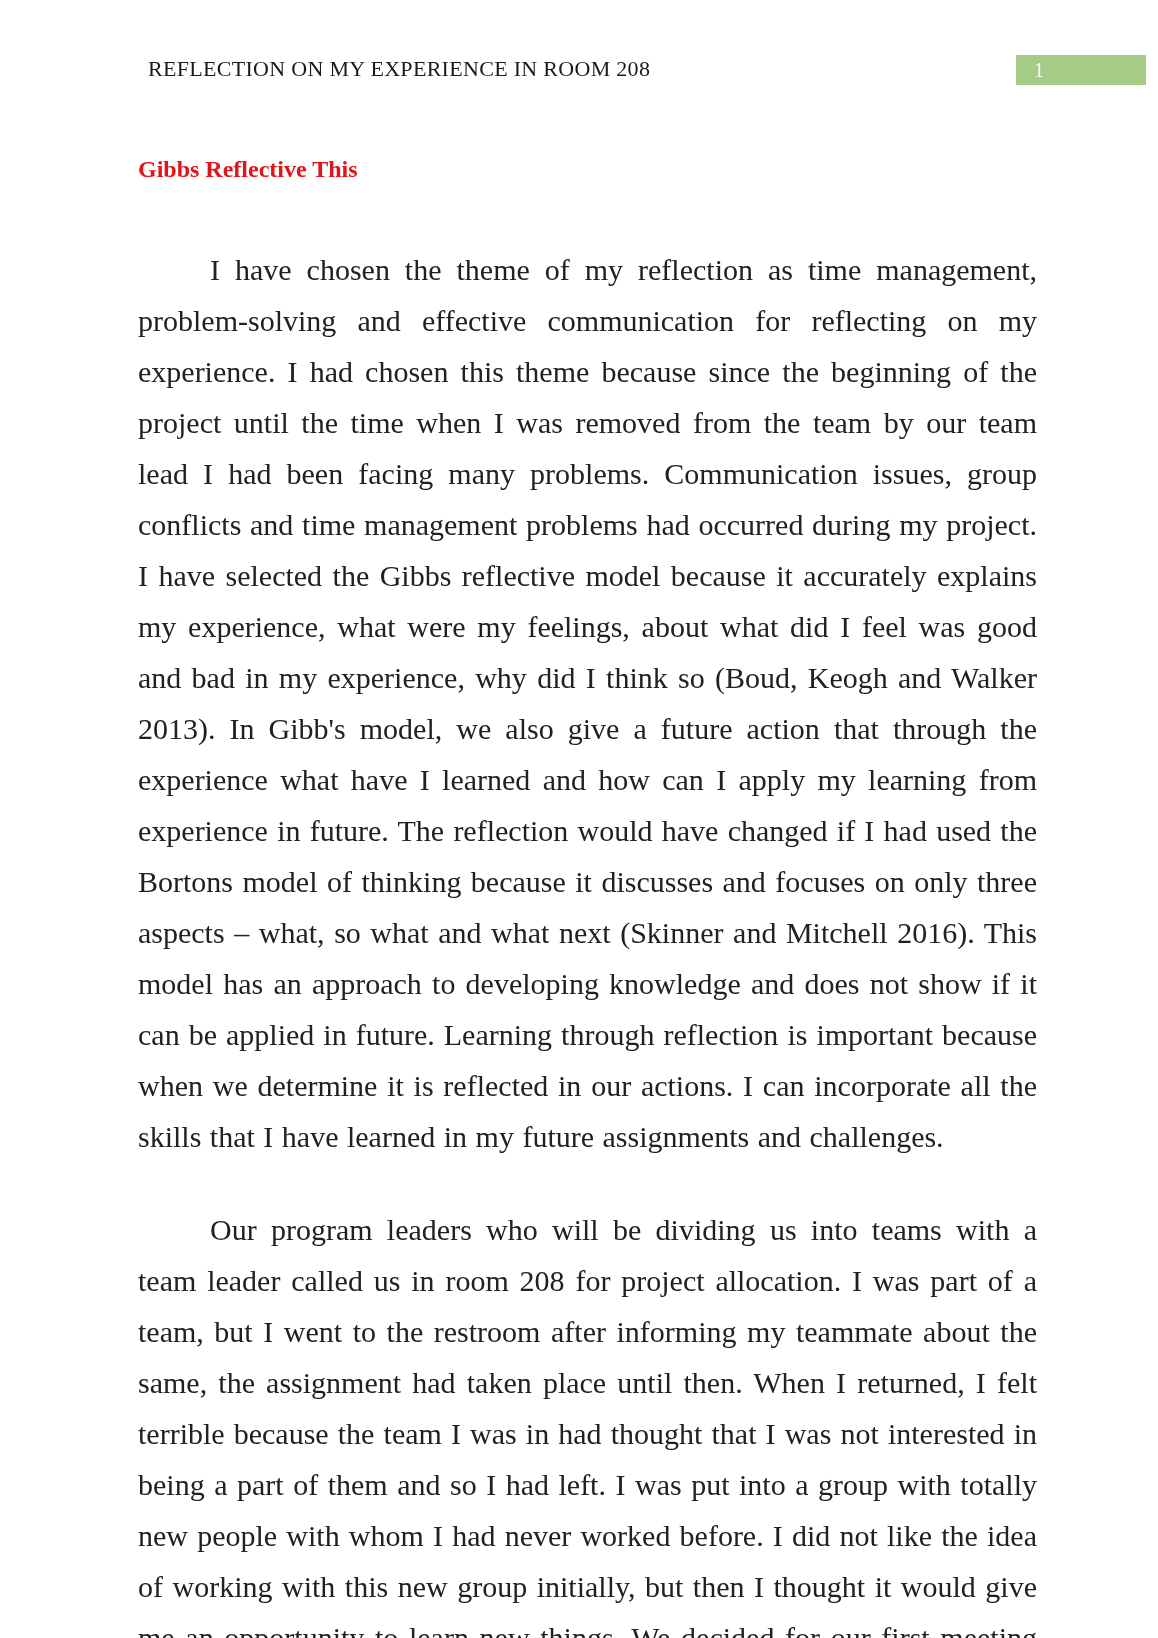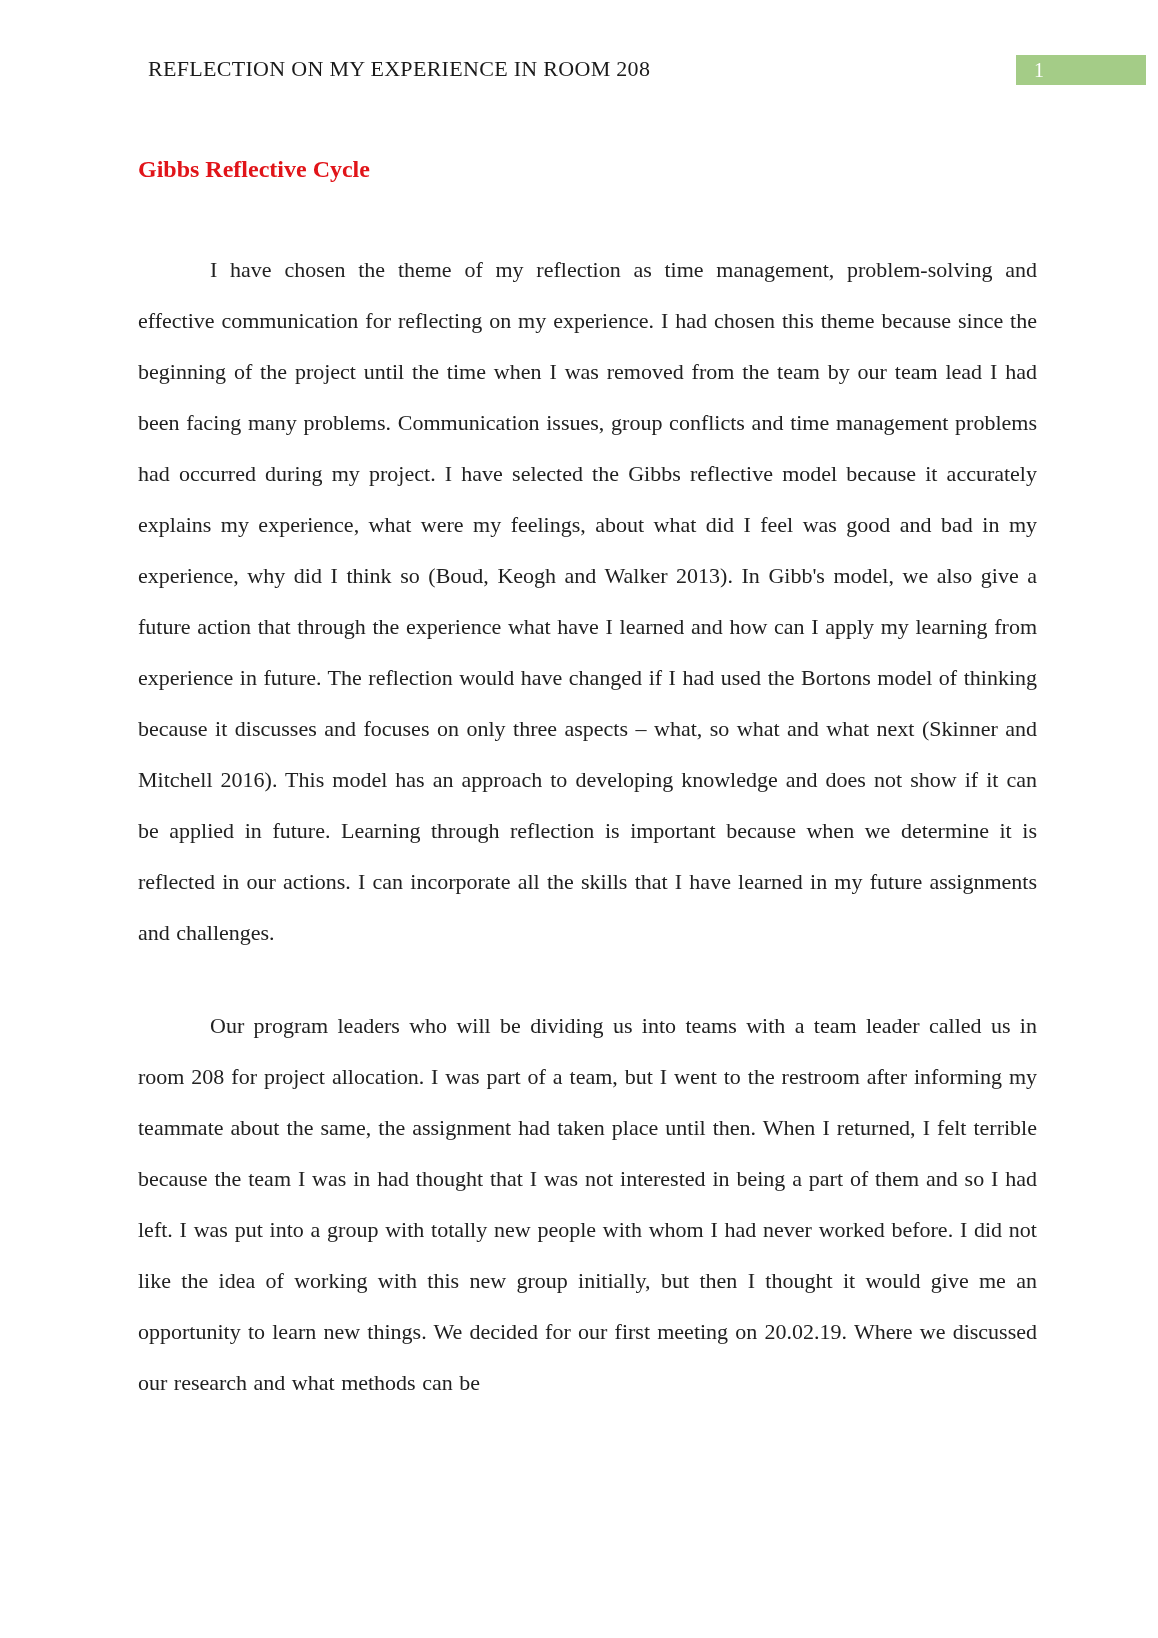--- a/index.html
+++ b/index.html
@@ -47,21 +47,21 @@
     color: #e11419;
     font-size: 24px;
     font-weight: bold;
     line-height: 34px;
   }
   .heading-2 {
     margin-top: 62px;
   }
   .body-paragraph {
     margin: 58px 0 0 0;
-    font-size: 22px;
+    font-size: 30px;
     line-height: 51px;
     text-align: justify;
     text-indent: 72px;
     hyphens: none;
     word-spacing: 1px;
     color: #212121;
   }
   .para-2 {
     margin-top: 42px;
   }
@@ -73,21 +73,21 @@
 
   <div>
     <span class="header-title">REFLECTION ON MY EXPERIENCE IN ROOM 208</span>
     <div class="page-number-badge">
       <span>1</span>
     </div>
   </div>
 
   <div class="content">
 
-    <h1 class="section-heading">Gibbs Reflective Cycle</h1>
+    <h1 class="section-heading">Gibbs Reflective This</h1>
 
     <p class="body-paragraph">I have chosen the theme of my reflection as time management, problem-solving and effective communication for reflecting on my experience. I had chosen this theme because since the beginning of the project until the time when I was removed from the team by our team lead I had been facing many problems. Communication issues, group conflicts and time management problems had occurred during my project. I have selected the Gibbs reflective model because it accurately explains my experience, what were my feelings, about what did I feel was good and bad in my experience, why did I think so (Boud, Keogh and Walker 2013). In Gibb's model, we also give a future action that through the experience what have I learned and how can I apply my learning from experience in future. The reflection would have changed if I had used the Bortons model of thinking because it discusses and focuses on only three aspects – what, so what and what next (Skinner and Mitchell 2016). This model has an approach to developing knowledge and does not show if it can be applied in future. Learning through reflection is important because when we determine it is reflected in our actions. I can incorporate all the skills that I have learned in my future assignments and challenges.</p>
 
 
     <p class="body-paragraph para-2">Our program leaders who will be dividing us into teams with a team leader called us in room 208 for project allocation. I was part of a team, but I went to the restroom after informing my teammate about the same, the assignment had taken place until then. When I returned, I felt terrible because the team I was in had thought that I was not interested in being a part of them and so I had left. I was put into a group with totally new people with whom I had never worked before. I did not like the idea of working with this new group initially, but then I thought it would give me an opportunity to learn new things. We decided for our first meeting on 20.02.19. Where we discussed our research and what methods can be</p>
 
   </div>
 
 </div>
 

